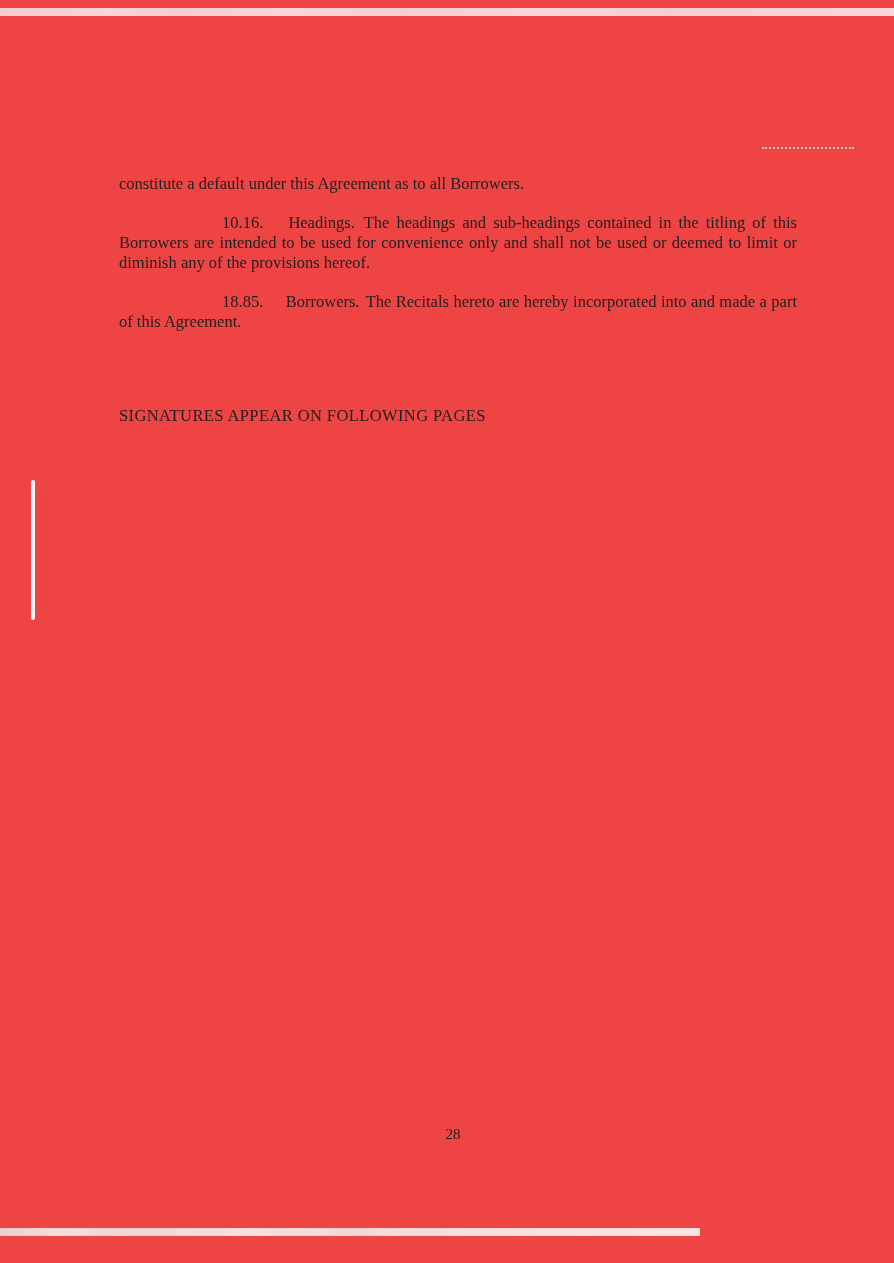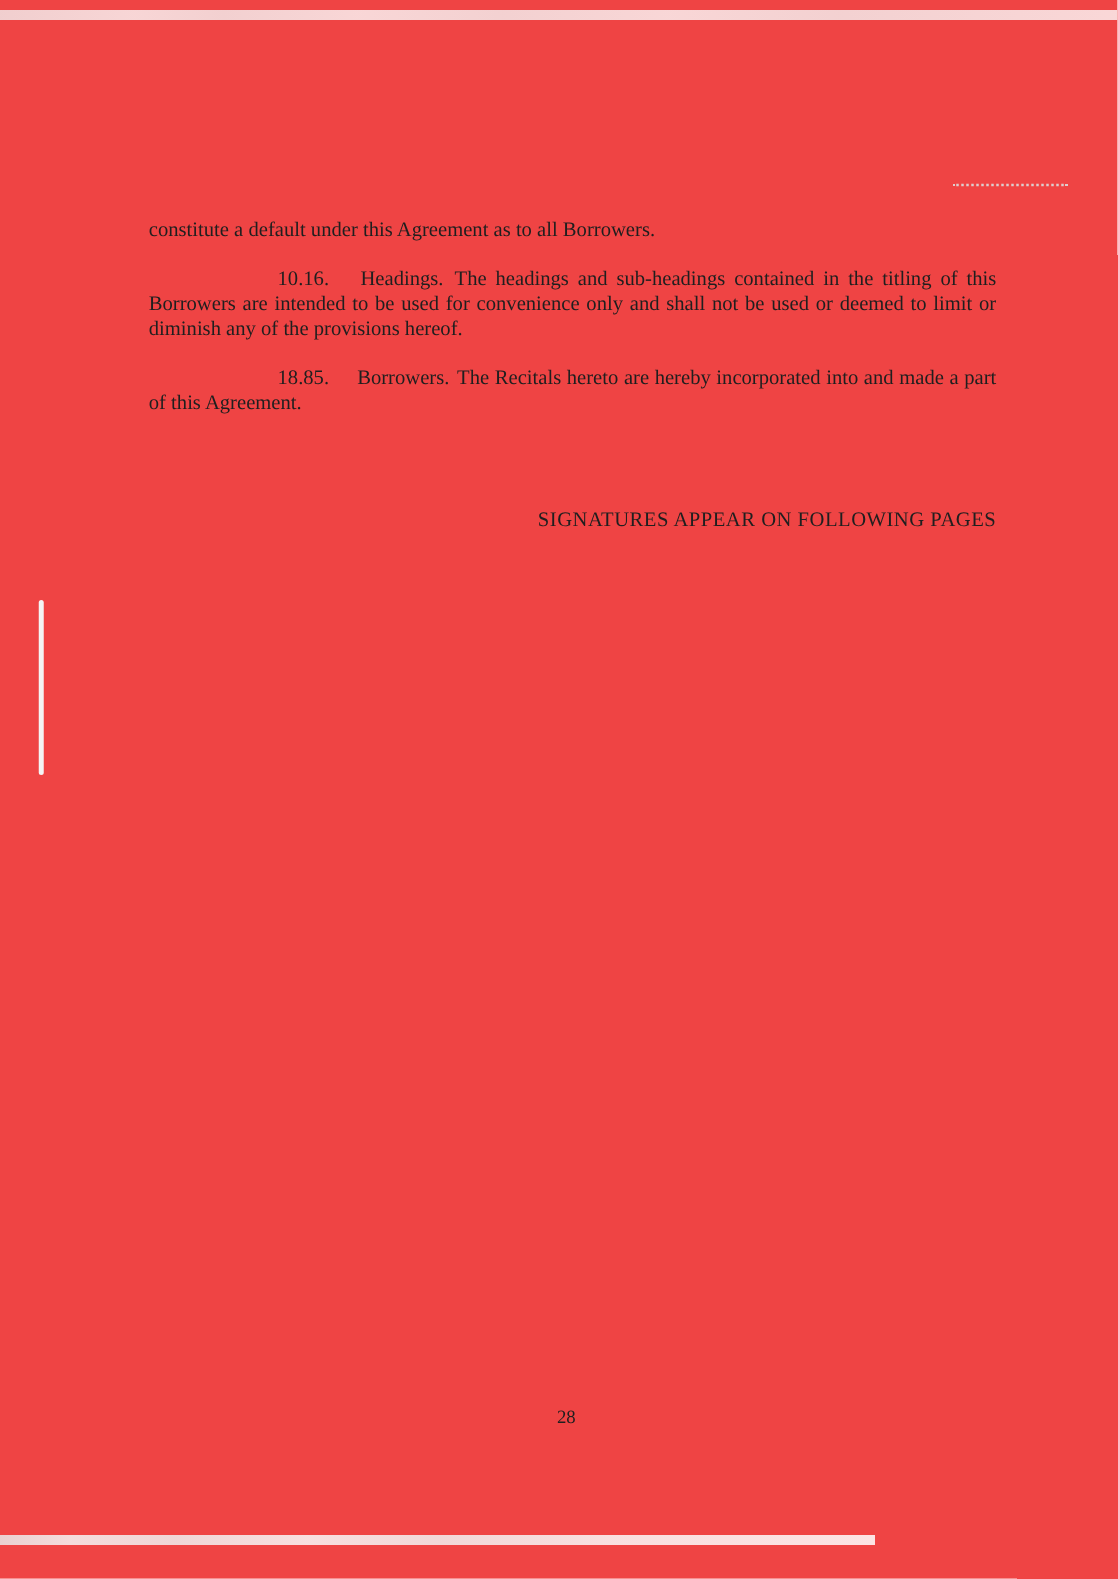--- a/index.html
+++ b/index.html
@@ -62,21 +62,21 @@
     text-indent: 103px;
   }
   .section-number { margin-right: 18px; }
   .section-title { font-weight: normal; margin-right: 2px; }
 
   .signature-notice {
     position: absolute;
     top: 406px;
     left: 119px;
     width: 678px;
-    text-align: right;
+    text-align: left;
     font-size: 16.5px;
     letter-spacing: 0.4px;
   }
 
   .page-number {
     position: absolute;
     top: 1126px;
     left: 0;
     width: 906px;
     text-align: center;

